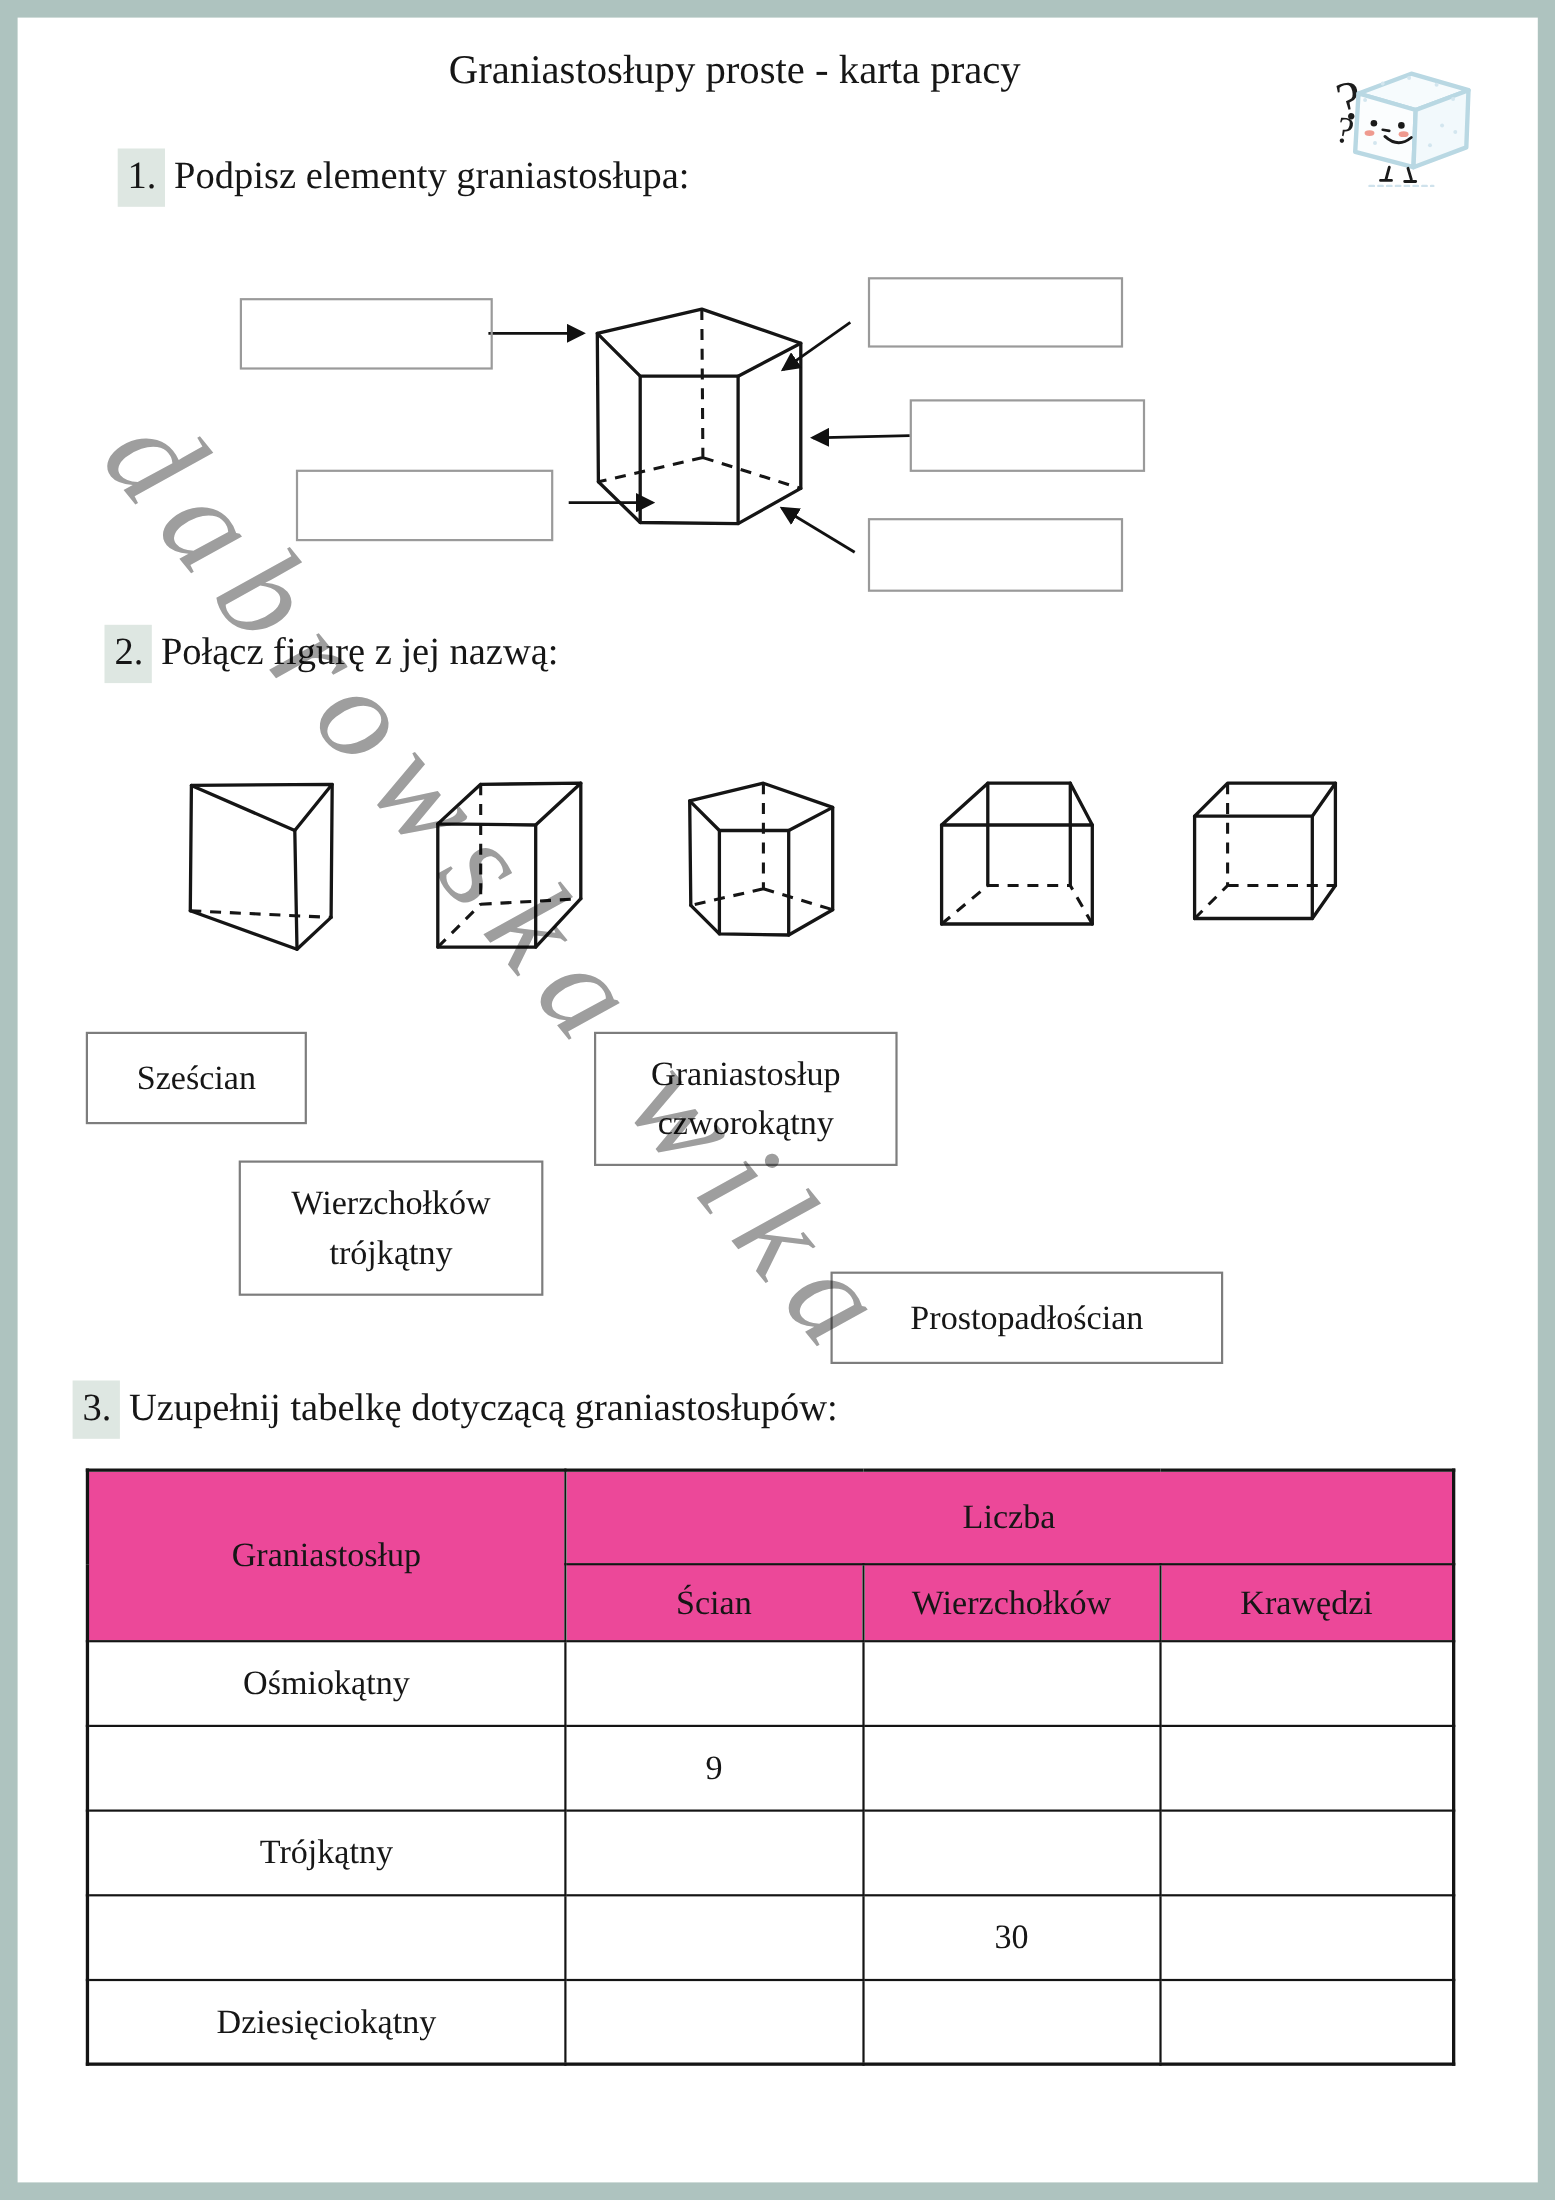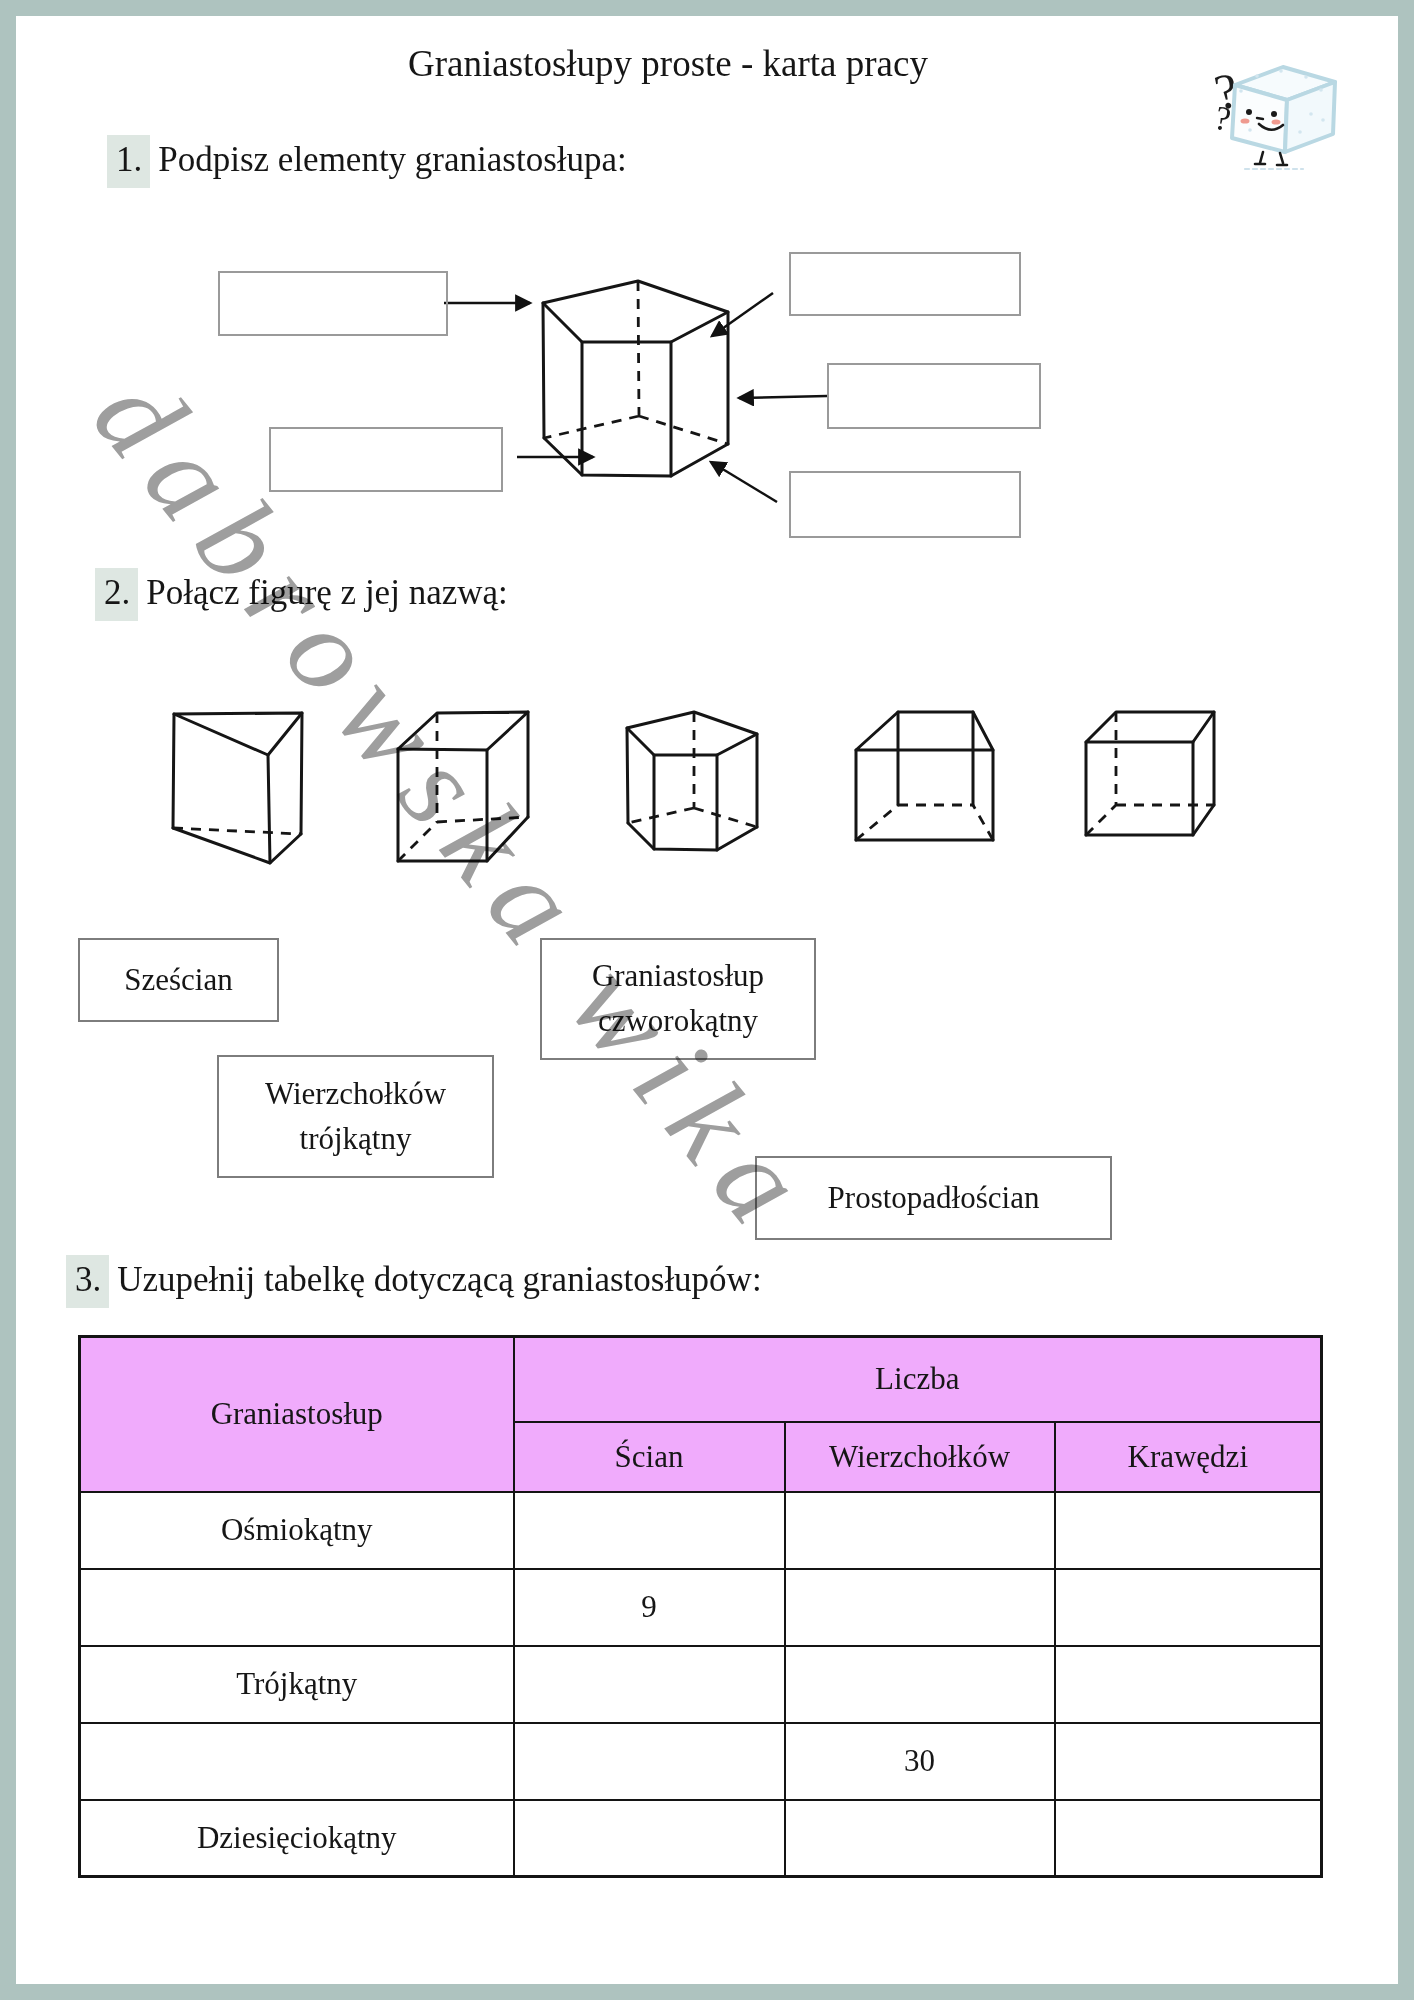--- a/index.html
+++ b/index.html
@@ -42,21 +42,21 @@
   .arrow   { stroke:#111111; stroke-width:2.5; fill:none; }
   table.t3 {
     position:absolute; left:78px; top:1335px; width:1242px;
     border-collapse:collapse; table-layout:fixed;
     border:3px solid #141414; font-size:31px;
   }
   table.t3 td {
     border:2.5px solid #141414; text-align:center; vertical-align:middle;
     overflow:hidden;
   }
-  td.hd { background:#f0abfc; }
+  td.hd { background:#ec4899; }
   .mascot { position:absolute; left:1205px; top:58px; }
 </style>
 </head>
 <body>
 
 <div class="page">
 
   <div class="title">Graniastosłupy proste - karta pracy</div>
 
   <svg class="mascot" width="180" height="114" viewBox="0 0 180 114">

